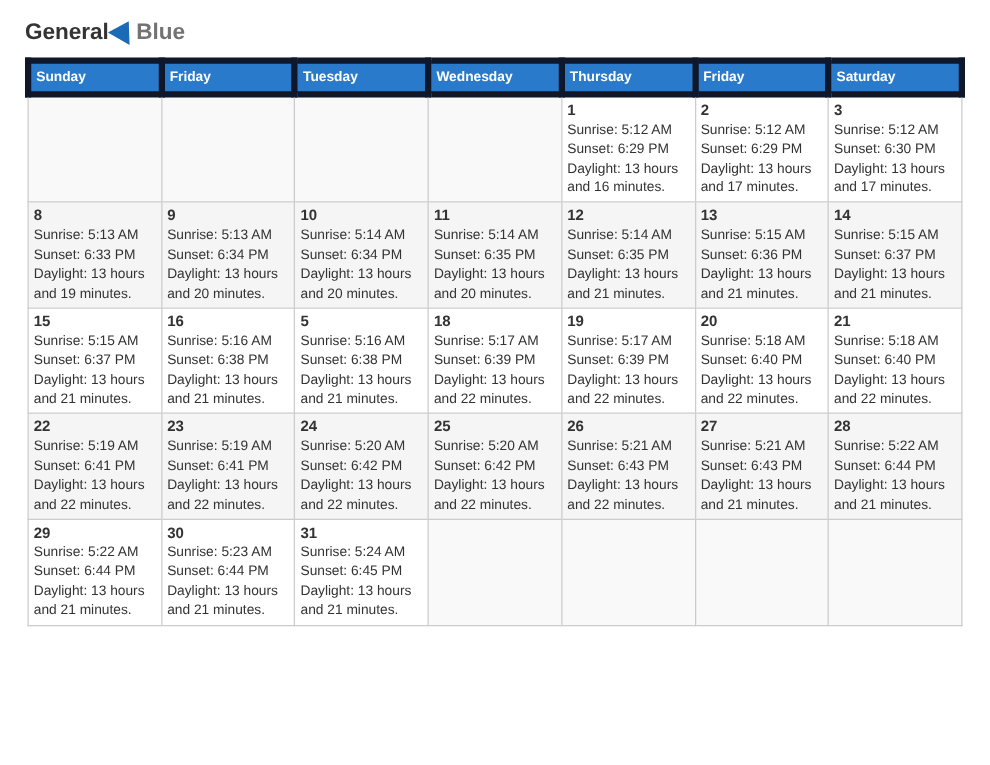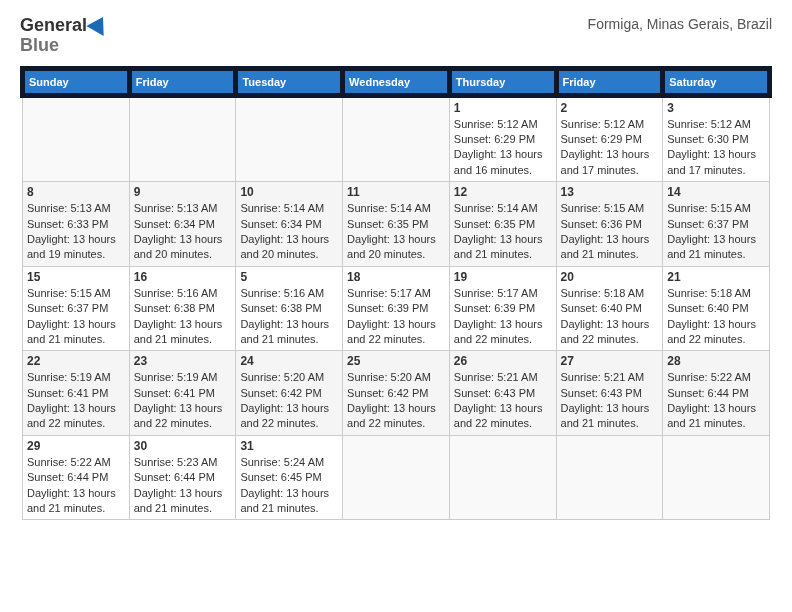--- a/index.html
+++ b/index.html
@@ -17,22 +17,22 @@
       background: #fff;
     }
     .header {
       display: flex;
       justify-content: space-between;
       align-items: flex-start;
       margin-bottom: 10px;
     }
     .logo {
       display: flex;
-      flex-direction: column;
-      align-items: flex-start;
+      flex-direction: row;
+      align-items: center;
     }
     .logo-text {
       font-size: 18px;
       font-weight: bold;
       color: #333;
       line-height: 1.1;
     }
     .logo-general { color: #333; }
     .logo-blue { color: #737373; }
     .logo-triangle {
@@ -111,21 +111,20 @@
 <div class="page">
   <div class="header">
     <div class="logo">
       <div class="logo-row">
         <span class="logo-text logo-general">General</span>
         <span class="logo-triangle"></span>
       </div>
       <span class="logo-text logo-blue">Blue</span>
     </div>
     <div class="title-block">
-      <div class="location">Formiga, Minas Gerais, Brazil</div>
     </div>
   </div>
 
   <table class="calendar">
     <thead>
       <tr>
       <th>Sunday</th>
           <th>Friday</th>
           <th>Tuesday</th>
           <th>Wednesday</th>

